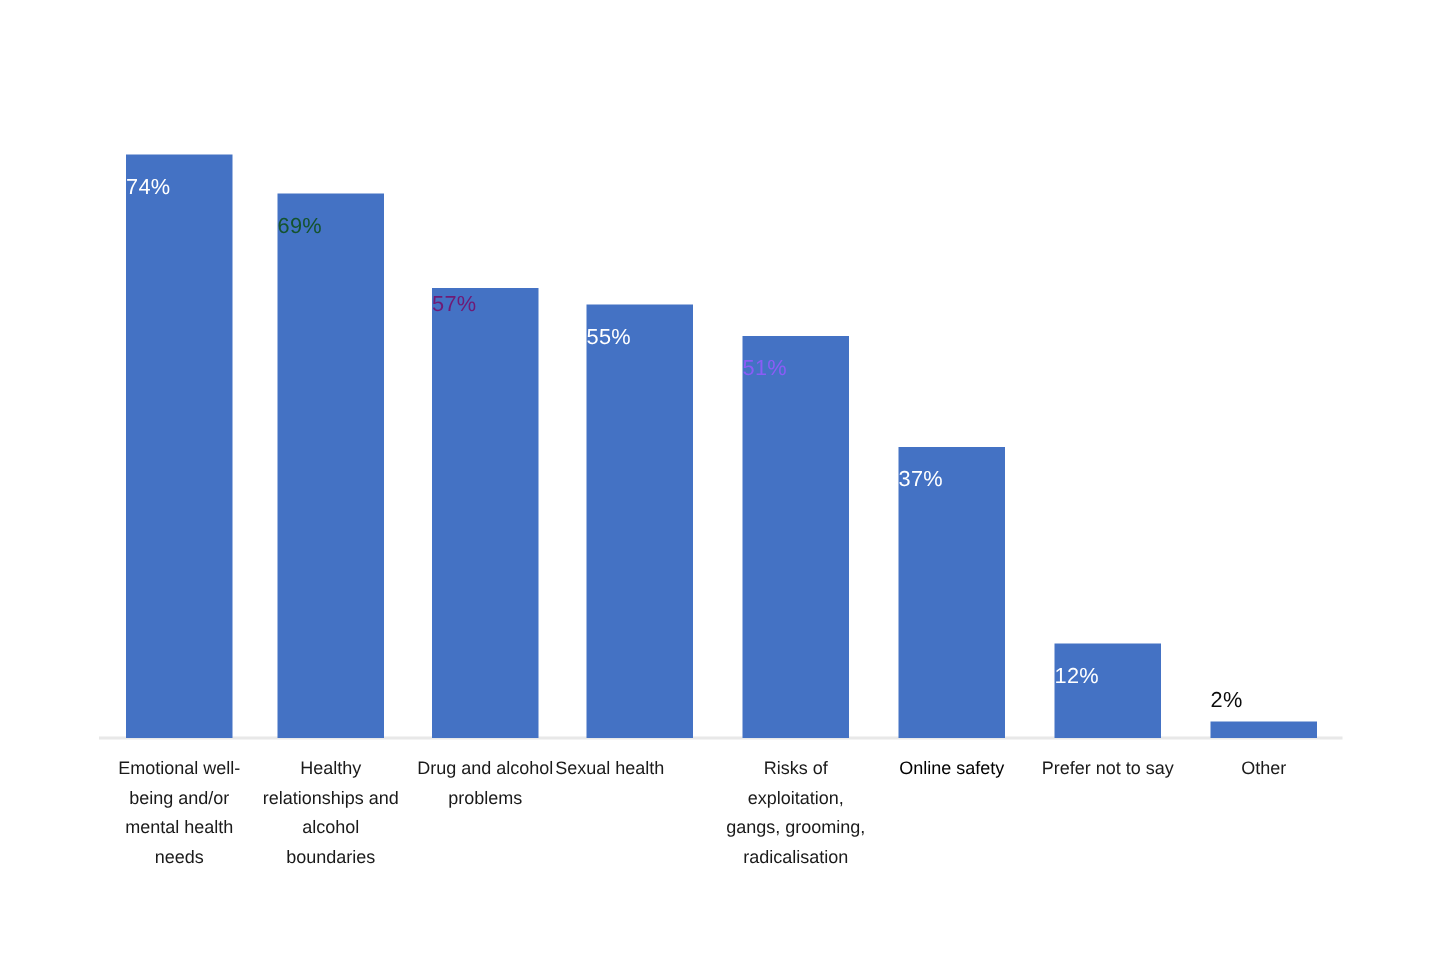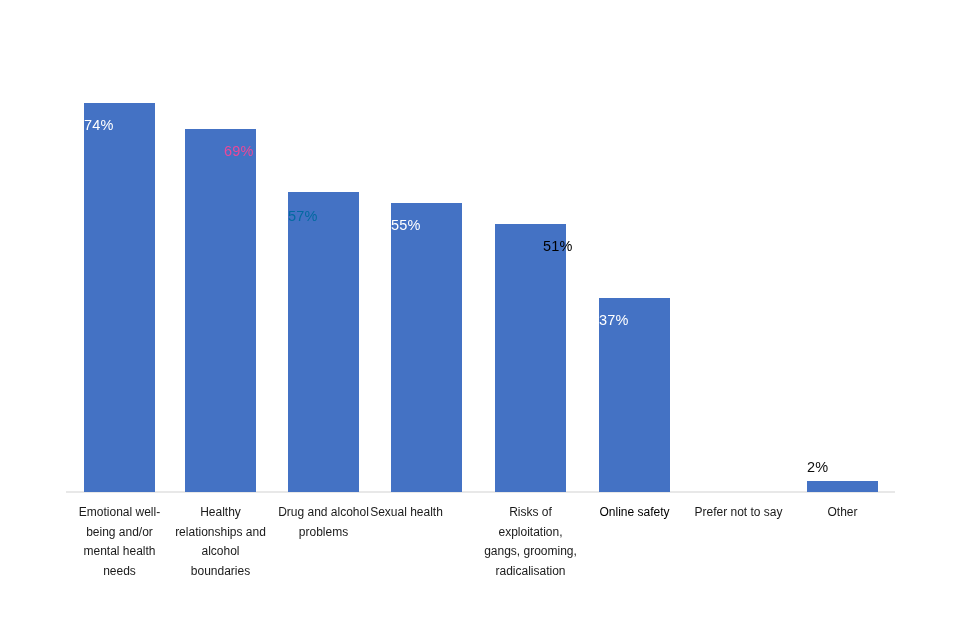--- a/index.html
+++ b/index.html
@@ -78,37 +78,41 @@
   <div id="plot-area">
 
     <div class="axis-line" style="background: rgb(232, 232, 232);"></div>
 
     <div class="bar-group" style="left:84px;">
       <div class="bar" style="height: 389px; top: 103px; background: rgb(68, 114, 196);"></div>
       <div class="bar-value" style="top: 118px; color: rgb(255, 255, 255);">74%</div>
     </div>
     <div class="bar-group" style="left:185px;">
       <div class="bar" style="height: 363px; top: 129px; background: rgb(68, 114, 196);"></div>
-      <div class="bar-value" style="top: 144px; color: #ec4899; margin-left: 39px;">69%</div>
+      <div class="bar-value" style="top: 144px; color: #14532d;">69%</div>
     </div>
     <div class="bar-group" style="left:288px;">
       <div class="bar" style="height: 300px; top: 192px; background: rgb(68, 114, 196);"></div>
-      <div class="bar-value" style="top: 209px; color: #0369a1;">57%</div>
+      <div class="bar-value" style="top: 196px; color: #701a75;">57%</div>
     </div>
     <div class="bar-group" style="left:391px;">
       <div class="bar" style="height: 289px; top: 203px; background: rgb(68, 114, 196);"></div>
       <div class="bar-value" style="top: 218px; color: rgb(255, 255, 255);">55%</div>
     </div>
     <div class="bar-group" style="left:495px;">
       <div class="bar" style="height: 268px; top: 224px; background: rgb(68, 114, 196);"></div>
-      <div class="bar-value" style="top: 239px; color: #000000; padding-left: 48px;">51%</div>
+      <div class="bar-value" style="top: 239px; color: #8b5cf6;">51%</div>
     </div>
     <div class="bar-group" style="left:599px;">
       <div class="bar" style="height: 194px; top: 298px; background: rgb(68, 114, 196);"></div>
       <div class="bar-value" style="top: 313px; color: rgb(255, 255, 255);">37%</div>
+    </div>
+    <div class="bar-group" style="left:703px;">
+      <div class="bar" style="height: 63px; top: 429px; background: rgb(68, 114, 196);"></div>
+      <div class="bar-value" style="top: 444px; color: rgb(255, 255, 255);">12%</div>
     </div>
     <div class="bar-group" style="left:807px;">
       <div class="bar" style="height: 11px; top: 481px; background: rgb(68, 114, 196);"></div>
       <div class="bar-value outside" style="top: 460px; color: rgb(13, 13, 13);">2%</div>
     </div>
 
     <div class="cat-label" style="left: 49px; width: 141px; color: rgb(26, 26, 26);">Emotional well-
 being and/or
 mental health
 needs</div>

